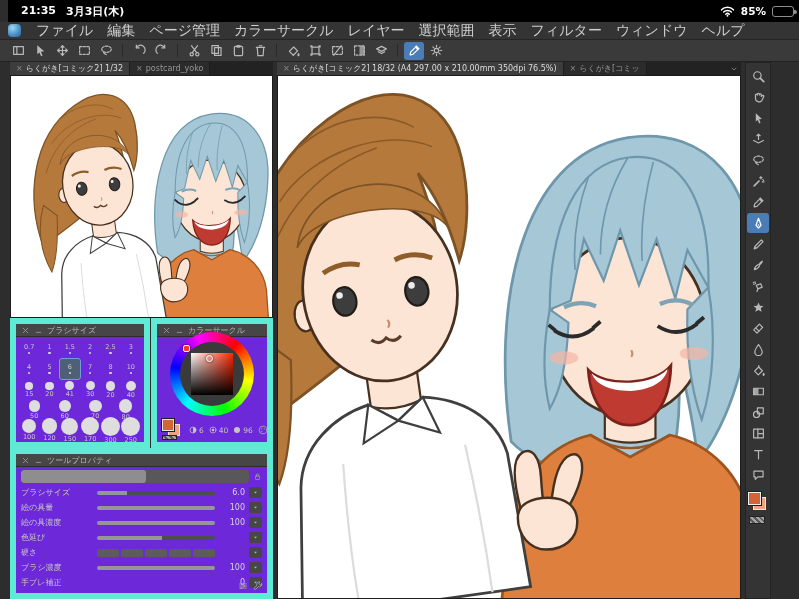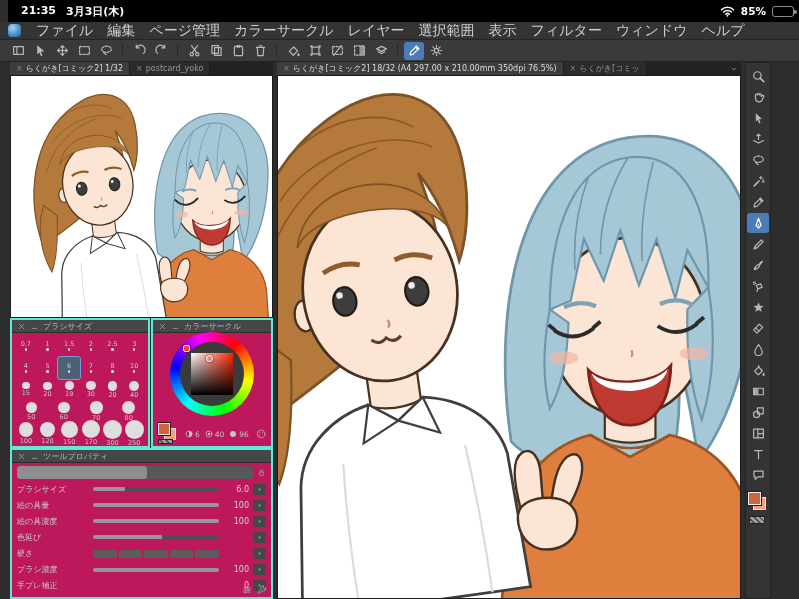--- a/index.html
+++ b/index.html
@@ -37,21 +37,21 @@
 .tab-x{font-size:8px;color:#8a8a8a;line-height:1}
 .tab-more{display:flex;align-items:center;justify-content:center;width:14px;color:#9a9a9a;background:#222}
 .tab-more .ic{width:8px;height:8px}
 
 
 .canvas-thumb{position:absolute;left:10px;top:75px;width:263px;height:243px;background:#fff;overflow:hidden;border:1px solid #1c1c1c}
 .canvas-main{position:absolute;left:277px;top:75px;width:464px;height:524px;background:#fff;overflow:hidden;border:1px solid #1c1c1c}
 .canvas-thumb svg,.canvas-main svg{width:100%;height:100%;display:block}
 
 
-.panel{position:absolute;background:#be185d;border:2px solid #5eead4;display:flex;flex-direction:column}
+.panel{position:absolute;background:#6d28d9;border:6px solid #5eead4;display:flex;flex-direction:column}
 .panel-brush{left:10px;top:318px;width:140px;height:130px}
 .panel-color{left:151px;top:318px;width:122px;height:130px}
 .panel-props{left:10px;top:448px;width:263px;height:151px}
 .panel-head{height:13px;background:#464646;display:flex;align-items:center;gap:4px;padding:0 5px;font-size:8px;color:#b5b5b5;flex:0 0 auto;border-bottom:1px solid #2c2c2c}
 .ph-ic{width:9px;height:9px;color:#9d9d9d;display:flex}
 .ph-ic .ic{width:9px;height:9px}
 .ph-title{white-space:nowrap;overflow:hidden}
 
 
 .bs-grid{flex:1;display:flex;flex-direction:column;padding:2px 3px;min-height:0}
@@ -424,21 +424,21 @@
           <div class="bs-cell">
             <span class="bs-circ" style="width:7.5px;height:7.5px"></span>
             <span class="bs-num">15</span>
           </div>
           <div class="bs-cell">
             <span class="bs-circ" style="width:8.1px;height:8.1px"></span>
             <span class="bs-num">20</span>
           </div>
           <div class="bs-cell">
             <span class="bs-circ" style="width:8.8px;height:8.8px"></span>
-            <span class="bs-num">19</span>
+            <span class="bs-num">41</span>
           </div>
           <div class="bs-cell">
             <span class="bs-circ" style="width:9.3px;height:9.3px"></span>
             <span class="bs-num">30</span>
           </div>
           <div class="bs-cell">
             <span class="bs-circ" style="width:9.8px;height:9.8px"></span>
             <span class="bs-num">20</span>
           </div>
           <div class="bs-cell">

